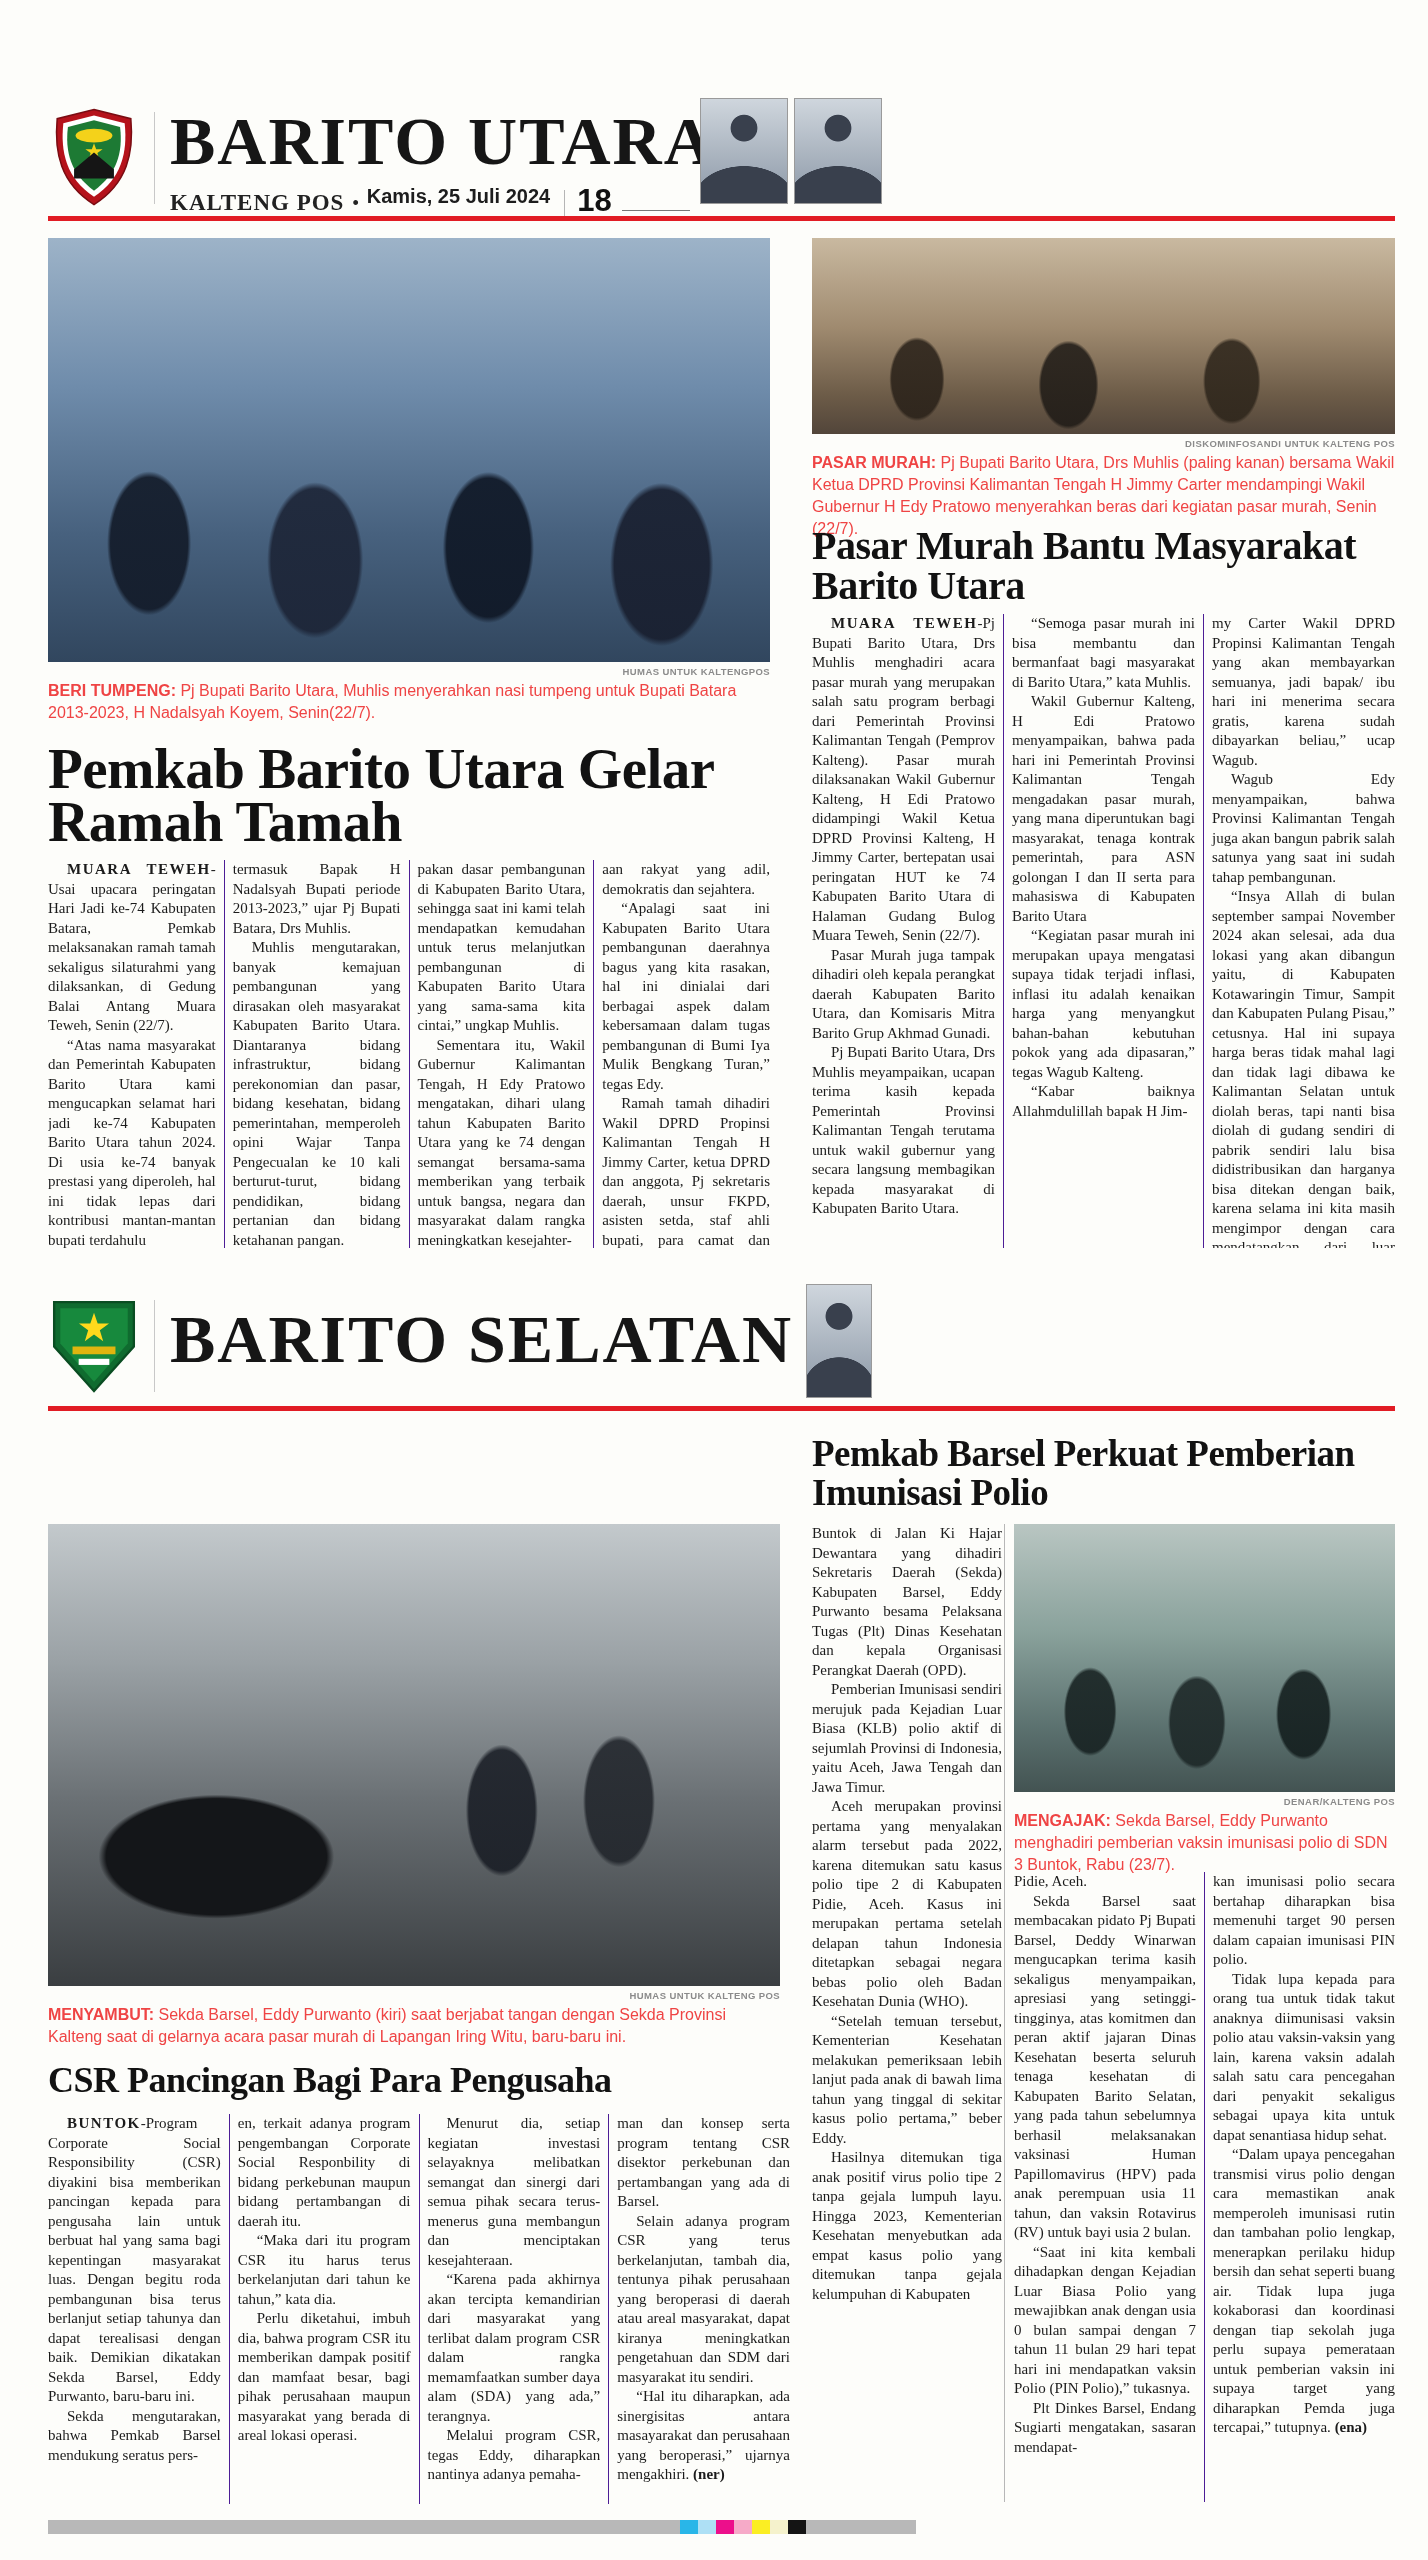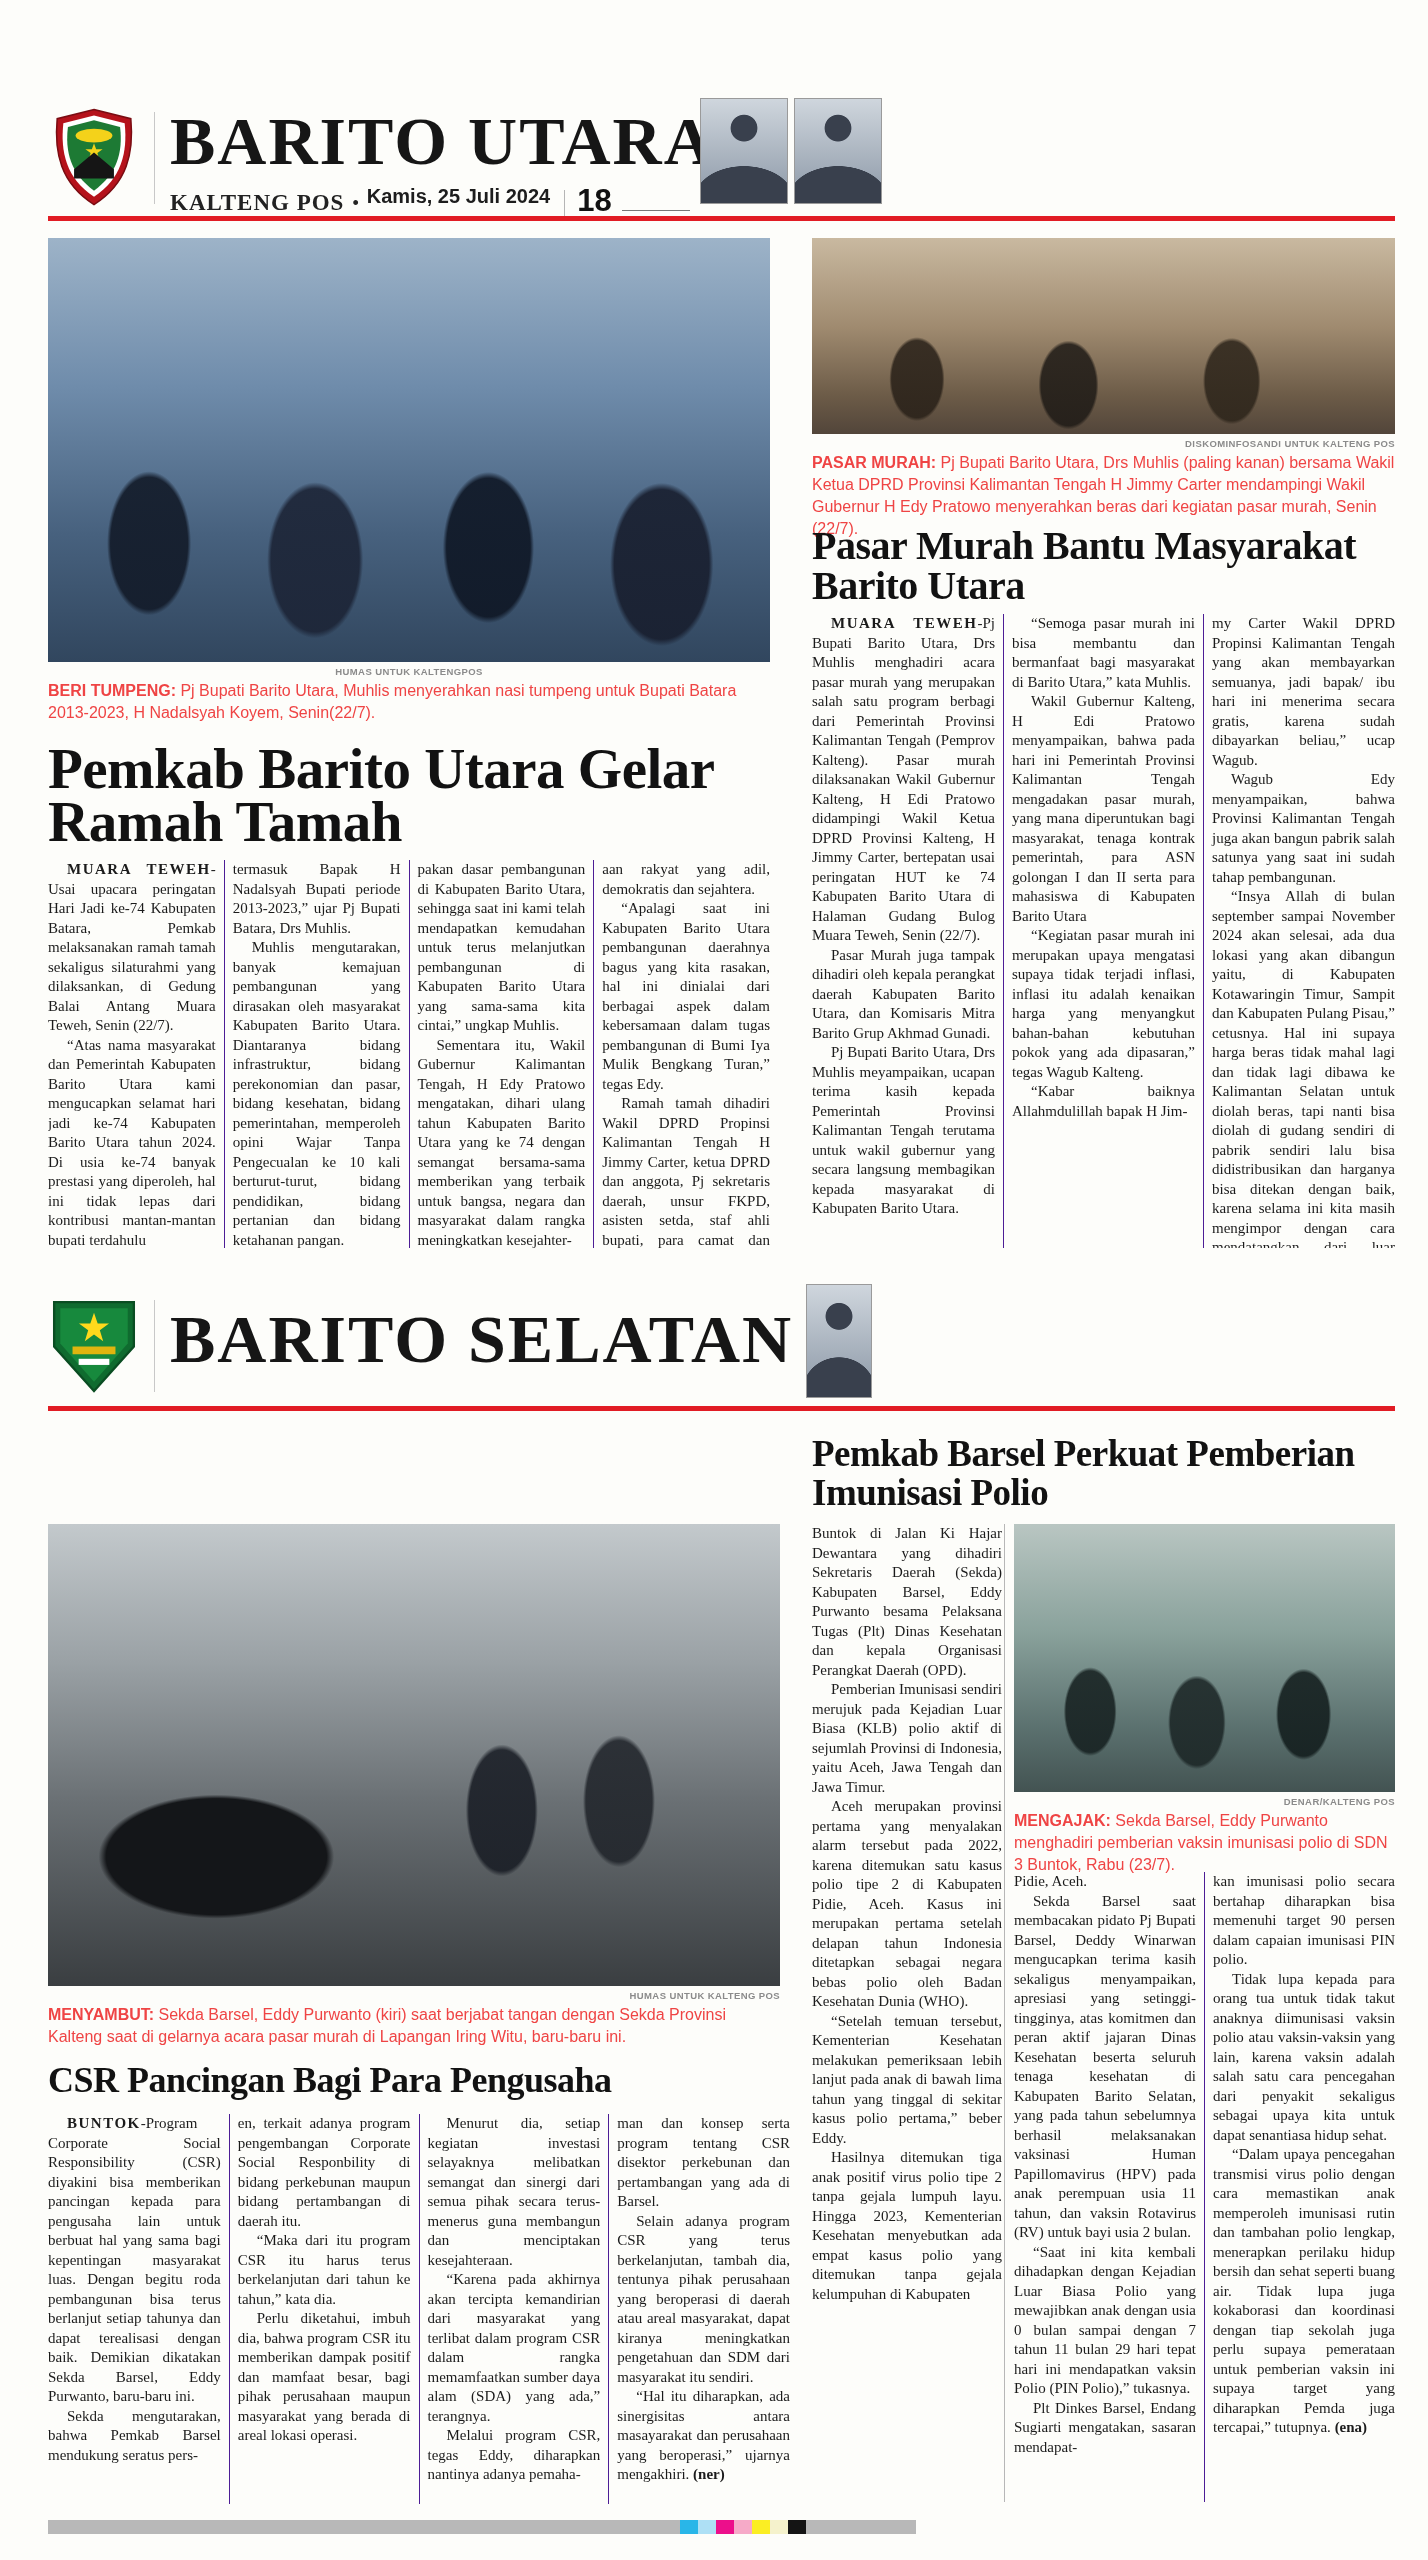--- a/index.html
+++ b/index.html
@@ -104,21 +104,21 @@
     <span class="pagenum">18</span>
     <span class="info-line"></span>
   </div>
   <div class="abs portrait" style="left:700px;top:98px;width:88px;height:106px;"></div>
   <div class="abs portrait" style="left:794px;top:98px;width:88px;height:106px;"></div>
   <div class="abs red-rule" style="left:48px;top:216px;width:1347px;"></div>
 
   <div class="abs" style="left:48px;top:238px;width:722px;height:424px;">
     <div class="photo photo1"></div>
   </div>
-  <div class="abs credit" style="left:48px;top:666px;width:722px;text-align:center;">HUMAS UNTUK KALTENGPOS</div>
+  <div class="abs credit" style="left:48px;top:666px;width:722px;">HUMAS UNTUK KALTENGPOS</div>
   <div class="abs caption" style="left:48px;top:680px;width:722px;">
     <b>BERI TUMPENG:</b><span> Pj Bupati Barito Utara, Muhlis menyerahkan nasi tumpeng untuk Bupati Batara 2013-2023, H Nadalsyah Koyem, Senin(22/7).</span>
   </div>
 
   <div class="abs" style="left:812px;top:238px;width:583px;height:196px;">
     <div class="photo photo2"></div>
   </div>
   <div class="abs credit" style="left:812px;top:438px;width:583px;">DISKOMINFOSANDI UNTUK KALTENG POS</div>
   <div class="abs caption" style="left:812px;top:452px;width:583px;">
     <b>PASAR MURAH:</b><span> Pj Bupati Barito Utara, Drs Muhlis (paling kanan) bersama Wakil Ketua DPRD Provinsi Kalimantan Tengah H Jimmy Carter mendampingi Wakil Gubernur H Edy Pratowo menyerahkan beras dari kegiatan pasar murah, Senin (22/7).</span>

